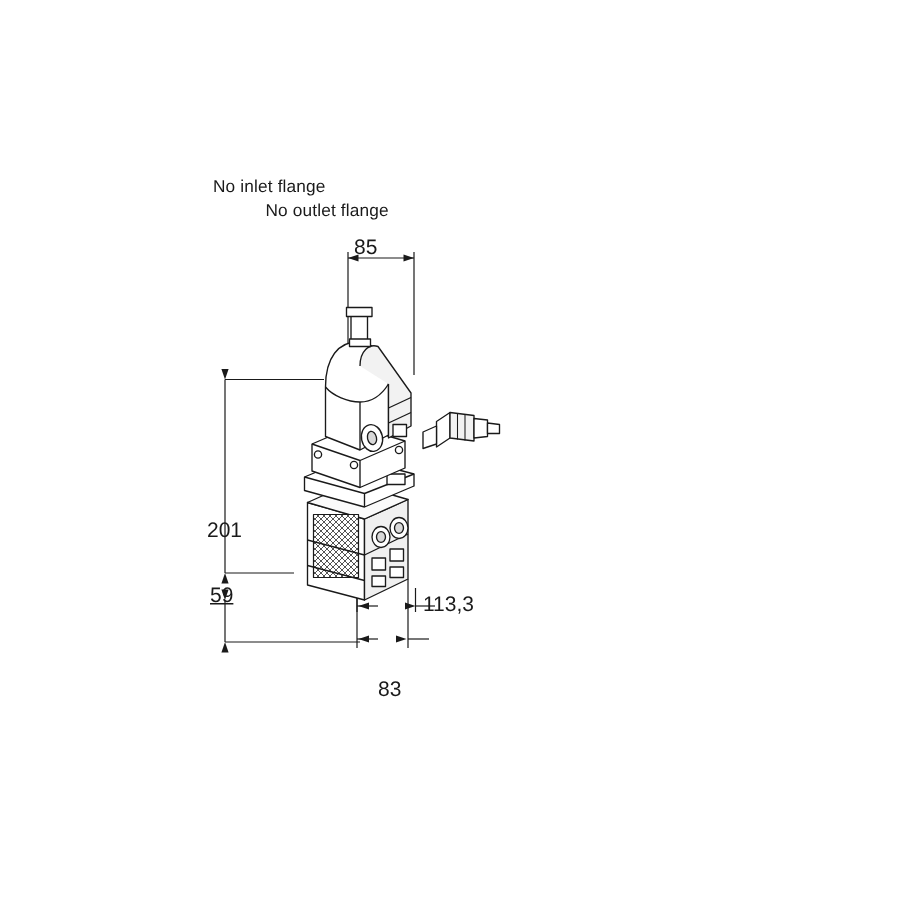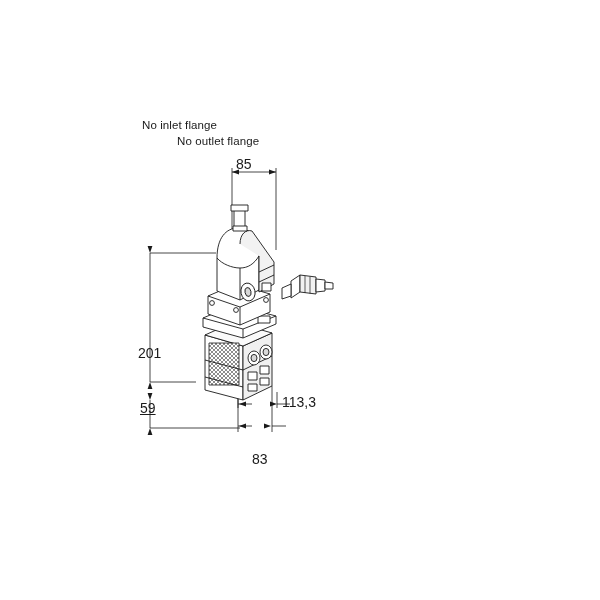--- a/index.html
+++ b/index.html
@@ -36,21 +36,21 @@
   #note-inlet { left: 142px; top: 119px; }
   #note-outlet { left: 142px; top: 135px; padding-left: 35px; }
   .dim {
     position: absolute;
     font-size: 14px;
     color: #1a1a1a;
     white-space: nowrap;
   }
   #dim-85   { left: 236px; top: 156px; }
   #dim-201  { left: 138px; top: 303px; margin-top: 42px; }
-  #dim-59   { left: 140px; top: 400px; text-decoration: underline; }
+  #dim-59   { left: 140px; top: 388px; text-decoration: underline; }
   #dim-1133 { left: 252px; top: 394px; margin-left: 30px; }
   #dim-83   { left: 252px; top: 416px; margin-top: 35px; }
   svg#art {
     position: absolute;
     left: 0;
     top: 0;
   }
 </style>
 </head>
 <body>

